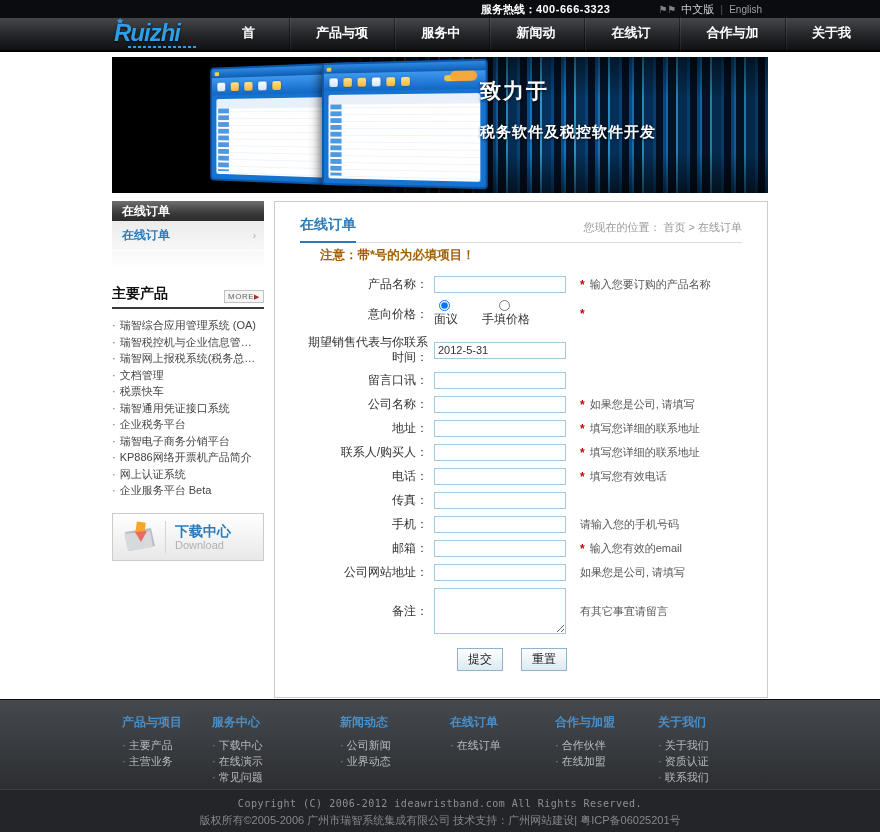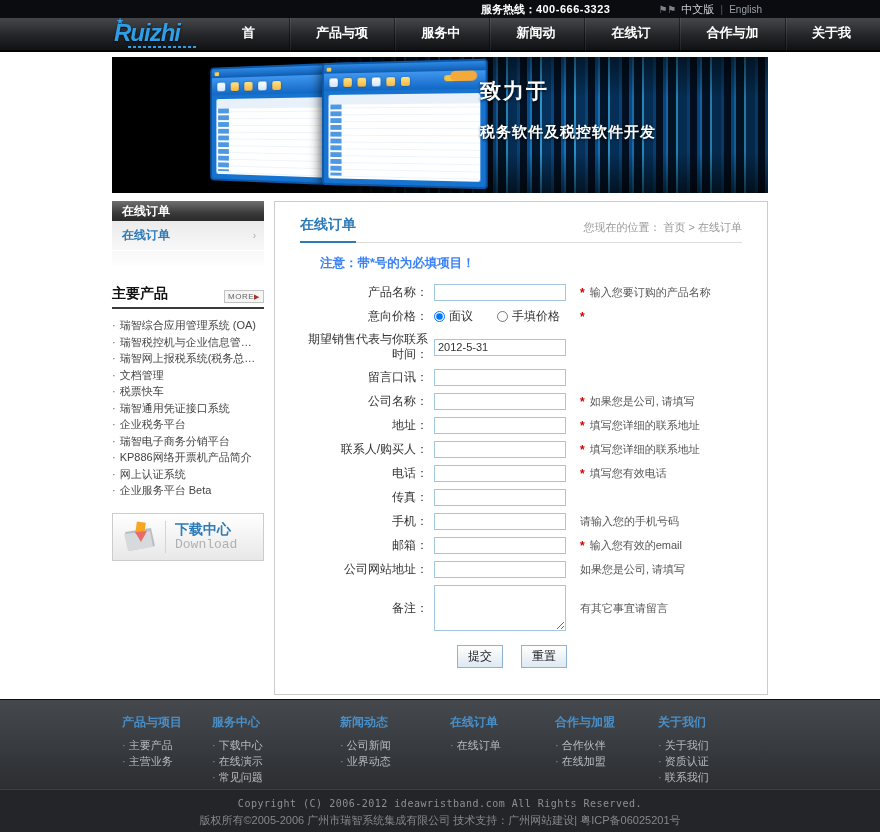--- a/index.html
+++ b/index.html
@@ -60,34 +60,34 @@
   .products-head { display:flex; justify-content:space-between; align-items:flex-end; margin-top:20px; border-bottom:2px solid #3a3a3a; padding-bottom:4px; }
   .products-title { font-size:14px; font-weight:bold; color:#111; }
   .more-btn { font-size:8px; border:1px solid #c2c2c2; background:#f5f5f5; color:#666; padding:1px 3px; cursor:pointer; letter-spacing:.5px; }
   .more-arrow { color:#b03020; font-size:7px; }
   .product-list { margin-top:8px; }
   .product-item { font-size:11px; color:#444; line-height:16.5px; cursor:pointer; white-space:nowrap; overflow:hidden; }
   .bullet { color:#666; margin-right:4px; }
   .download-box { margin-top:14px; border:1px solid #ccc; background:linear-gradient(#ffffff,#e8e8e8); height:48px; display:flex; align-items:center; padding:4px 8px; cursor:pointer; }
   .dl-sep { width:1px; height:32px; background:#d5d5d5; margin:0 9px 0 6px; }
   .dl-title { color:#2d7ab8; font-size:14px; font-weight:bold; line-height:16px; }
-  .dl-sub { color:#b0b0b0; font-size:13px;font-family:Liberation Mono, monospace; }
+  .dl-sub { color:#b0b0b0; font-size:11px; }
   
   .main-box { flex:1; border:1px solid #ccc; background:#fff; padding:14px 25px 26px; min-height:488px; }
   .main-head { display:flex; justify-content:space-between; align-items:flex-end; border-bottom:1px solid #ddd; }
   .main-title { color:#2d7ab8; font-size:14px; font-weight:bold; padding-bottom:7px; border-bottom:2px solid #2d7ab8; margin-bottom:-1px; }
   .breadcrumb { color:#999; font-size:11px; padding-bottom:7px; }
   .breadcrumb a { color:#999; text-decoration:none; cursor:pointer; }
-  .notice { font-weight:bold; font-size:12.5px; color:#3b82f6; margin:12px 0 12px 20px; }
+  .notice { font-weight:bold; font-size:12.5px; color:#a16207; margin:4px 0 12px 20px; }
   .form-row { display:flex; align-items:center; margin-bottom:7px; }
   .form-label { width:128px; flex:none; text-align:right; font-size:12px; color:#333; line-height:15px; margin-right:6px; }
   .form-mid { width:136px; flex:none; margin-right:10px; display:flex; align-items:center; white-space:nowrap; }
   .form-input { width:132px; height:17px; border:1px solid #a3c7de; background:#fff; font-size:11px; padding:1px 3px; color:#333; font-family:inherit; }
   .form-textarea { width:132px; height:46px; border:1px solid #a3c7de; font-size:11px; padding:2px 3px; font-family:inherit; }
-  .radio-wrap { display:inline-flex; align-items:center; margin-right:24px; cursor:pointer; }
+  .radio-wrap { display:inline-flex; align-items:center; margin-right:24px; cursor:pointer;flex-direction:column; }
   .radio-wrap input { width:11px; height:11px; margin-right:4px; }
   .radio-label { font-size:12px; color:#333; }
   .hint-wrap { display:flex; align-items:center; font-size:11px; }
   .star { color:#cc0000; font-weight:bold; margin-right:5px; font-size:12px; }
   .form-hint { color:#555; }
   .btn-row { margin:14px 0 0 134px; display:flex; gap:18px;padding-left:23px; }
   .form-btn { font-size:12px; color:#222; padding:2px 10px; border:1px solid #8db4cc; background:linear-gradient(#fefefe,#dde9f1); cursor:pointer; font-family:inherit; }
   
   .footer-top { height:90px; background:linear-gradient(#45494e,#2c2e31); border-top:1px solid #0c0d0f; padding-top:14px; }
   .footer-cols { width:660px; margin:0 auto; display:flex; padding-left:12px; }

